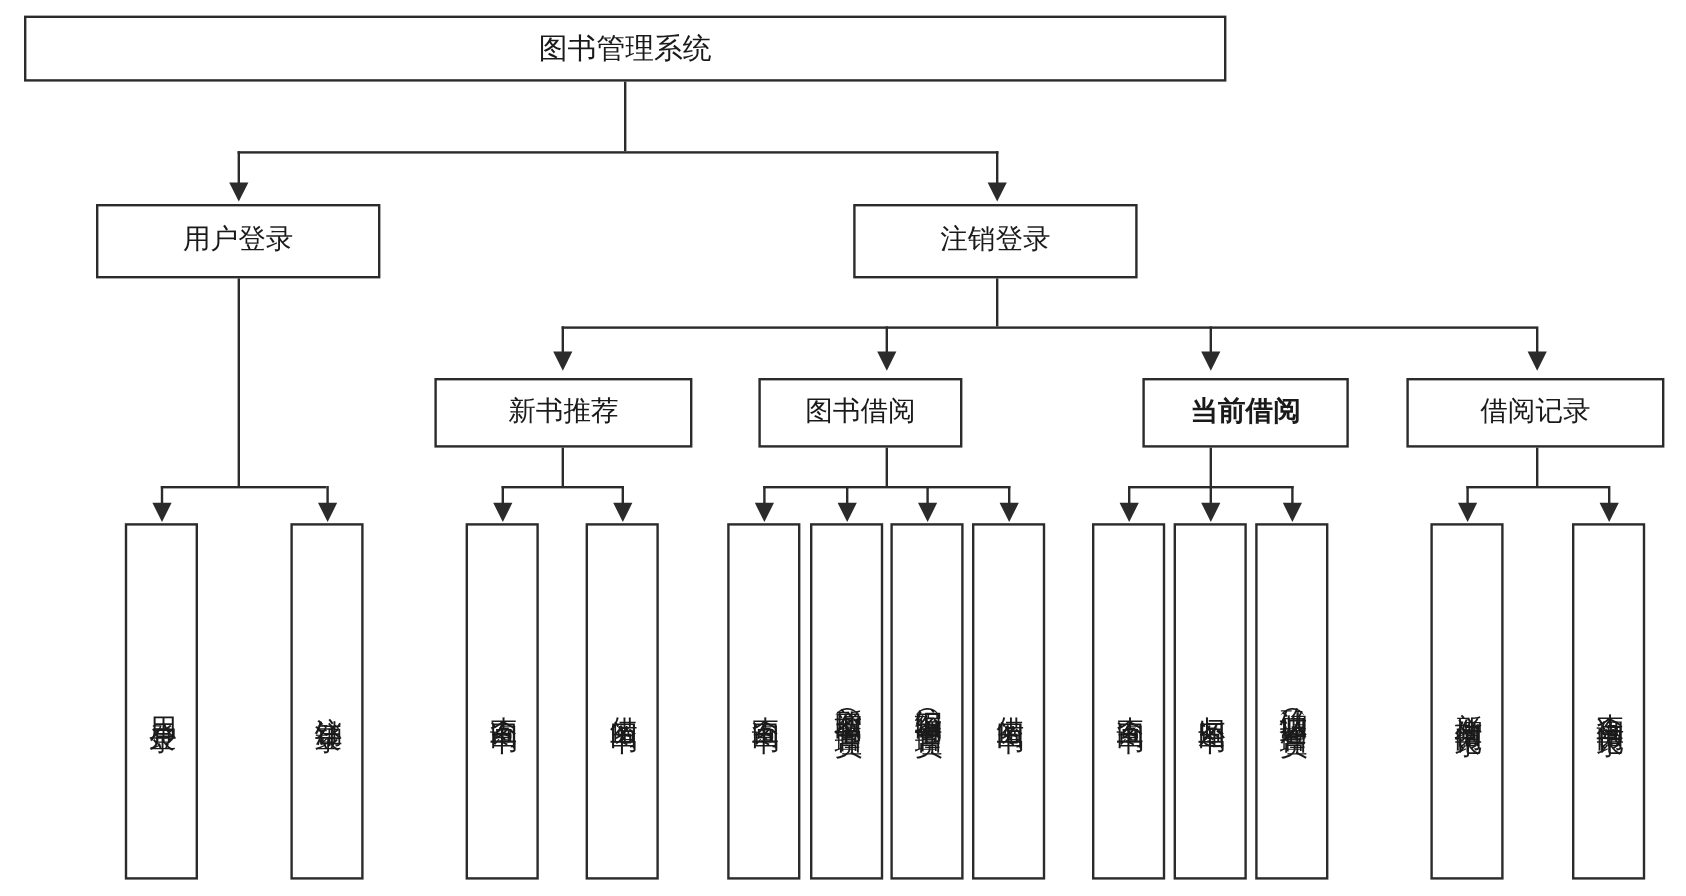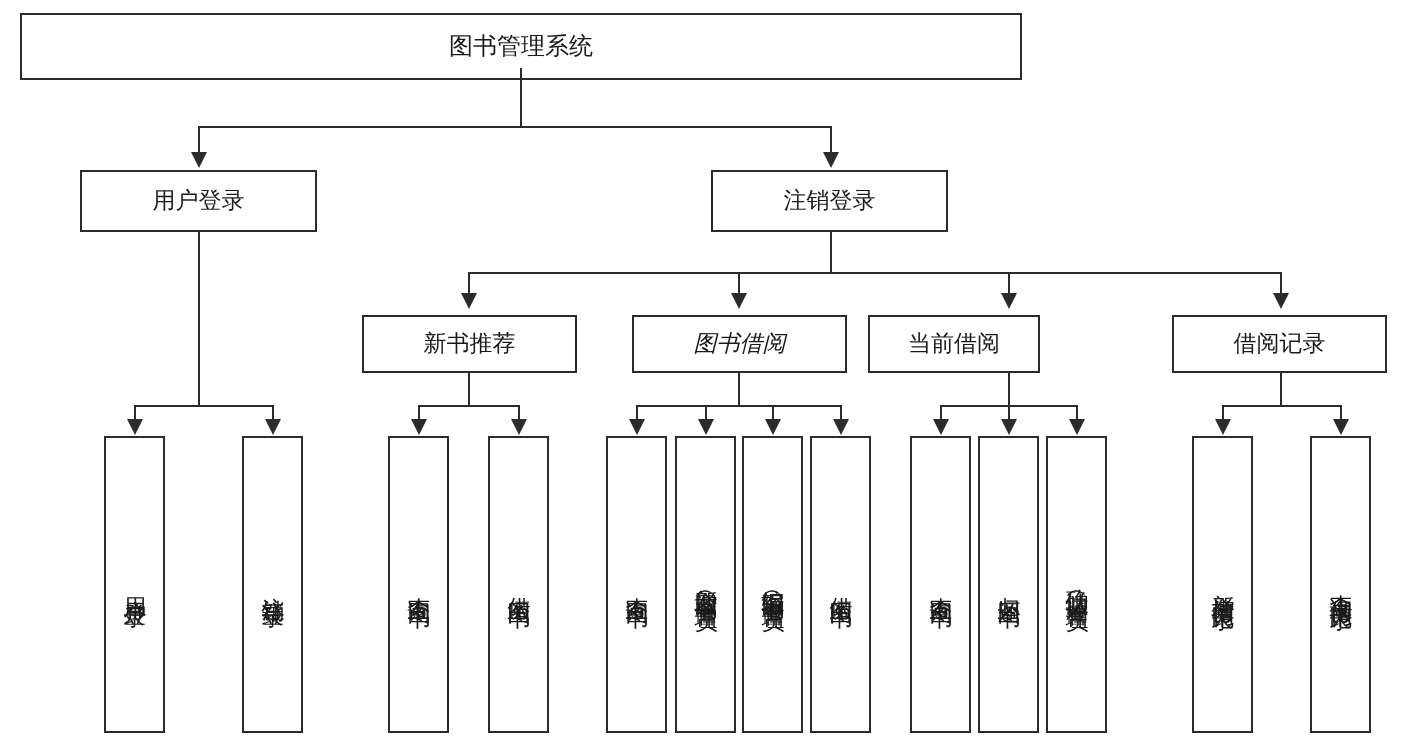--- a/index.html
+++ b/index.html
@@ -77,21 +77,21 @@
     color: #b9b9b9;
     white-space: nowrap;
     user-select: none;
   }
 </style>
 </head>
 <body>
 
 <div id="canvas">
 
-  <div class="node root" style="left:20px; top:13px; width:1002px; height:67px;">
+  <div class="node root" style="left:20px; top:13px; width:1002px; height:55px;">
     <span>图书管理系统</span>
   </div>
 
   <div class="vline" style="left:520px; top:68px; height:58px;"></div>
 
   <div class="hline" style="left:198px; top:126px; width:634px;"></div>
 
   <div class="vline" style="left:198px; top:126px; height:28px;"></div>
   <div class="arrow" style="left:191px; top:152px;"></div>
 
@@ -120,24 +120,24 @@
   <div class="vline" style="left:738px; top:272px; height:23px;"></div>
   <div class="arrow" style="left:731px; top:293px;"></div>
   <div class="vline" style="left:1008px; top:272px; height:23px;"></div>
   <div class="arrow" style="left:1001px; top:293px;"></div>
   <div class="vline" style="left:1280px; top:272px; height:23px;"></div>
   <div class="arrow" style="left:1273px; top:293px;"></div>
 
   <div class="node branch" style="left:362px; top:315px; width:215px; height:58px;align-items:center;">
     <span>新书推荐</span>
   </div>
-  <div class="node branch" style="left:632px; top:315px; width:215px; height:58px;font-style:italic;">
+  <div class="node branch" style="left:632px; top:315px; width:170px; height:58px;">
     <span>图书借阅</span>
   </div>
-  <div class="node branch" style="left:868px; top:315px; width:172px; height:58px;">
+  <div class="node branch" style="left:952px; top:315px; width:172px; height:58px;font-weight:bold;">
     <span>当前借阅</span>
   </div>
   <div class="node branch" style="left:1172px; top:315px; width:215px; height:58px;">
     <span>借阅记录</span>
   </div>
 
   <div class="vline" style="left:468px; top:373px; height:32px;"></div>
   <div class="hline" style="left:418px; top:405px; width:102px;"></div>
   <div class="vline" style="left:418px; top:405px; height:16px;"></div>
   <div class="arrow" style="left:411px; top:419px;"></div>

